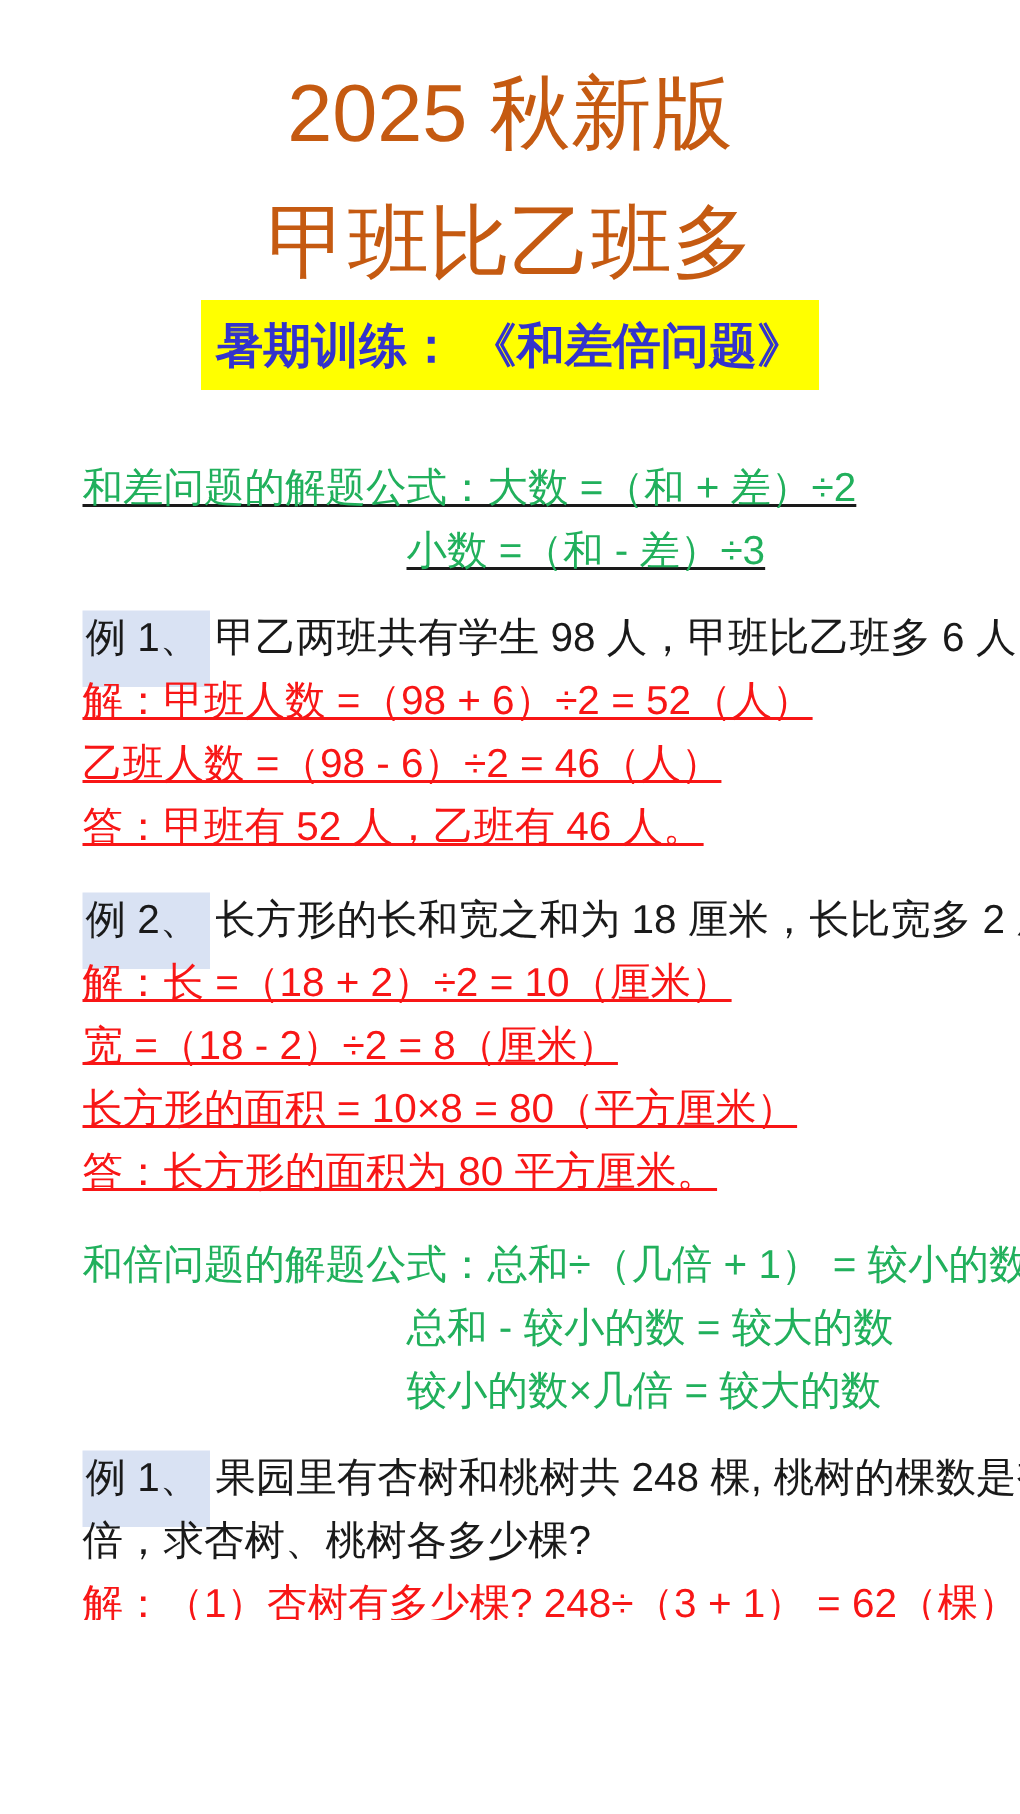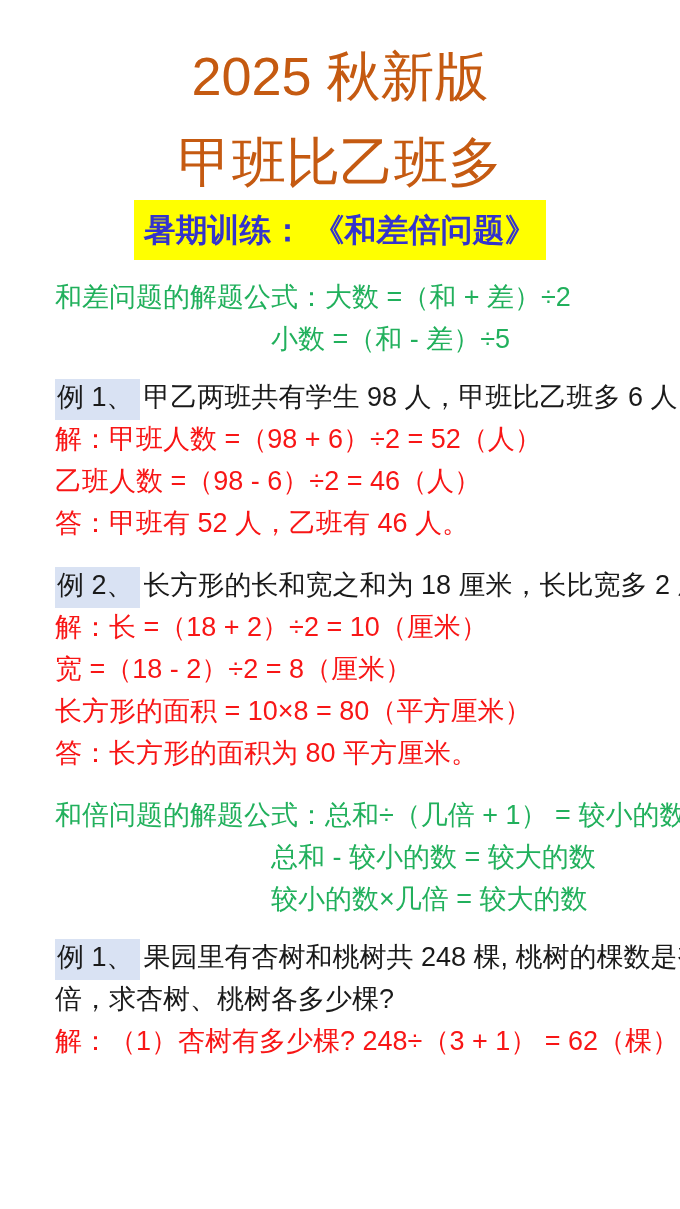--- a/index.html
+++ b/index.html
@@ -36,54 +36,54 @@
     display: inline-block;
     background: var(--banner-bg);
     color: var(--banner-blue);
     font-size: 32px;
     font-weight: 700;
     line-height: 48px;
     padding: 6px 10px;
     white-space: pre;
   }
   .block { margin-left: 55px; margin-right: 16px; }
-  .b-formula1 { margin-top: 16px; }
+  .b-formula1 { margin-top: 44px; text-decoration: underline; }
   .b-ex1 { margin-top: 16px; }
   .b-ex2 { margin-top: 20px; }
   .b-formula2 { margin-top: 20px; }
   .b-ex3 { margin-top: 16px; }
   .line {
     font-size: 27px;
     line-height: 42px;
     white-space: pre;
   }
   .green { color: var(--formula-green); }
-  .red { color: var(--solution-red); }
+  .red { color: var(--solution-red); text-decoration: underline; }
   .indent { padding-left: 216px; }
   .tag {
     background: var(--tag-highlight);
-    padding: 3px 6px 8px 2px;
+    padding: 3px 6px 18px 2px;
     margin-right: 4px;
   }
 </style>
 </head>
 <body>
 
 <div class="page">
 
   <div class="title t1">2025 秋新版</div>
   <div class="title t2">甲班比乙班多</div>
 
   <div class="banner-row">
     <span class="banner">暑期训练： 《和差倍问题》</span>
   </div>
 
   <div class="block b-formula1">
     <div class="line green">和差问题的解题公式：大数 =（和 + 差）÷2</div>
-    <div class="line green indent">小数 =（和 - 差）÷5</div>
+    <div class="line green indent">小数 =（和 - 差）÷3</div>
   </div>
 
   <div class="block b-ex1">
     <div class="line"><span class="tag">例 1、</span><span>甲乙两班共有学生 98 人，甲班比乙班多 6 人，求两班</span></div>
     <div class="line red">解：甲班人数 =（98 + 6）÷2 = 52（人）</div>
     <div class="line red">乙班人数 =（98 - 6）÷2 = 46（人）</div>
     <div class="line red">答：甲班有 52 人，乙班有 46 人。</div>
   </div>
 
   <div class="block b-ex2">

